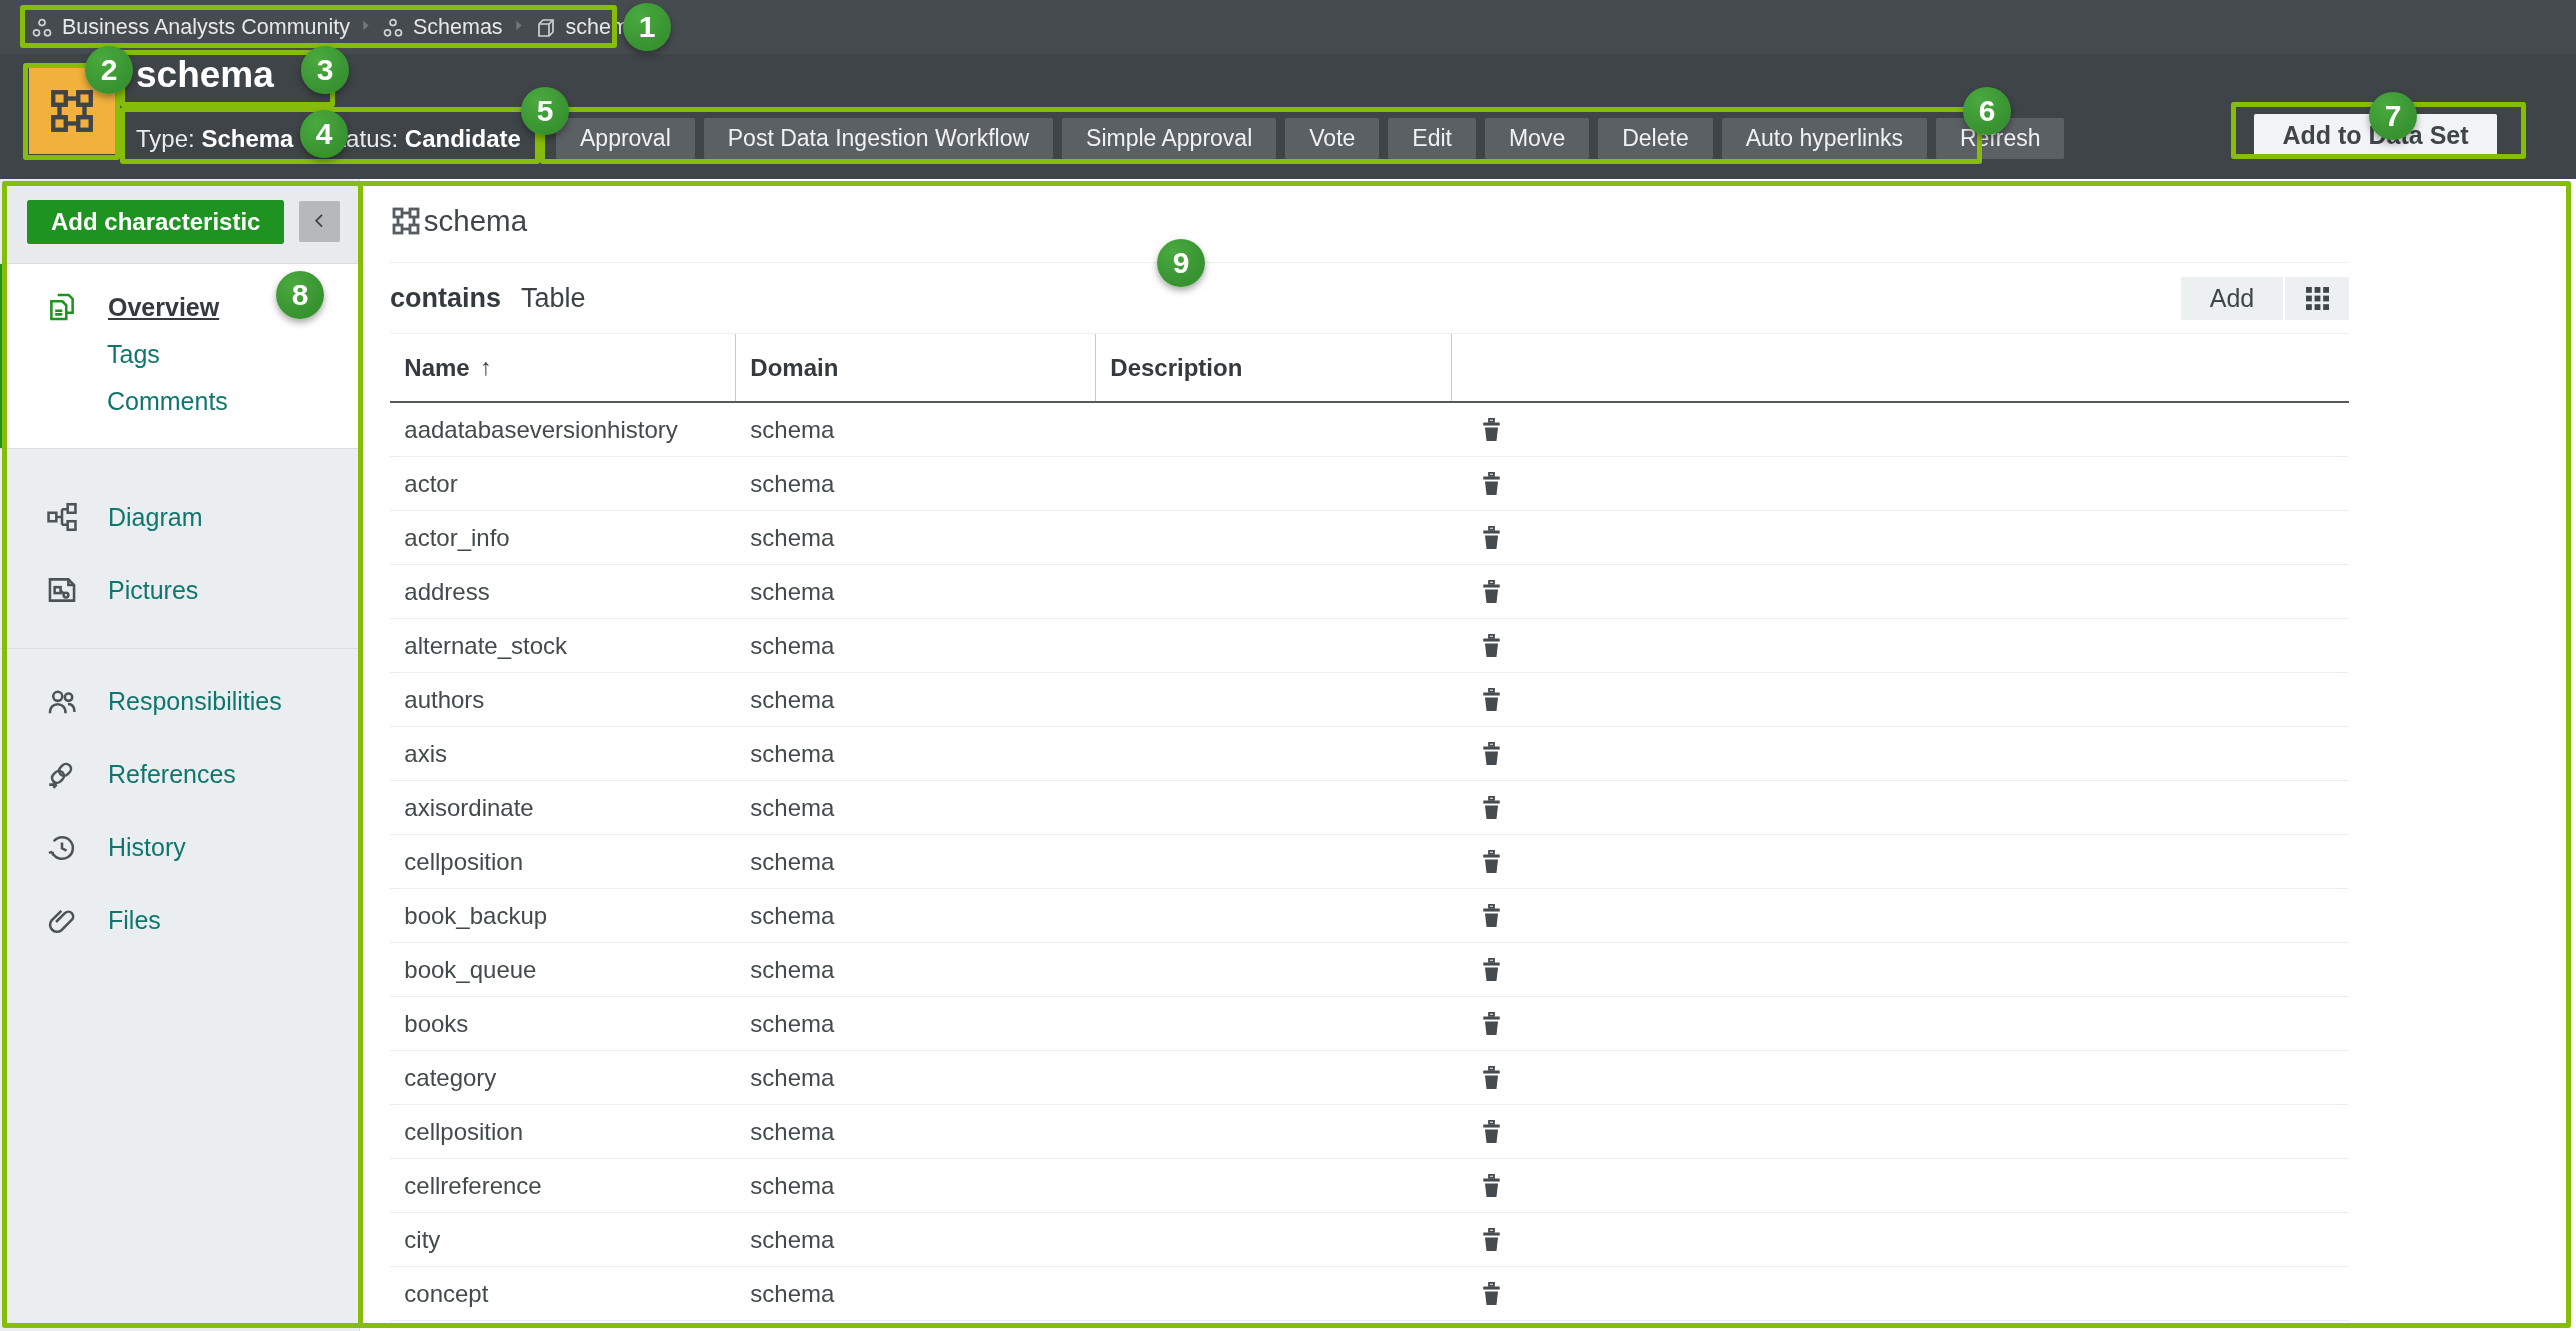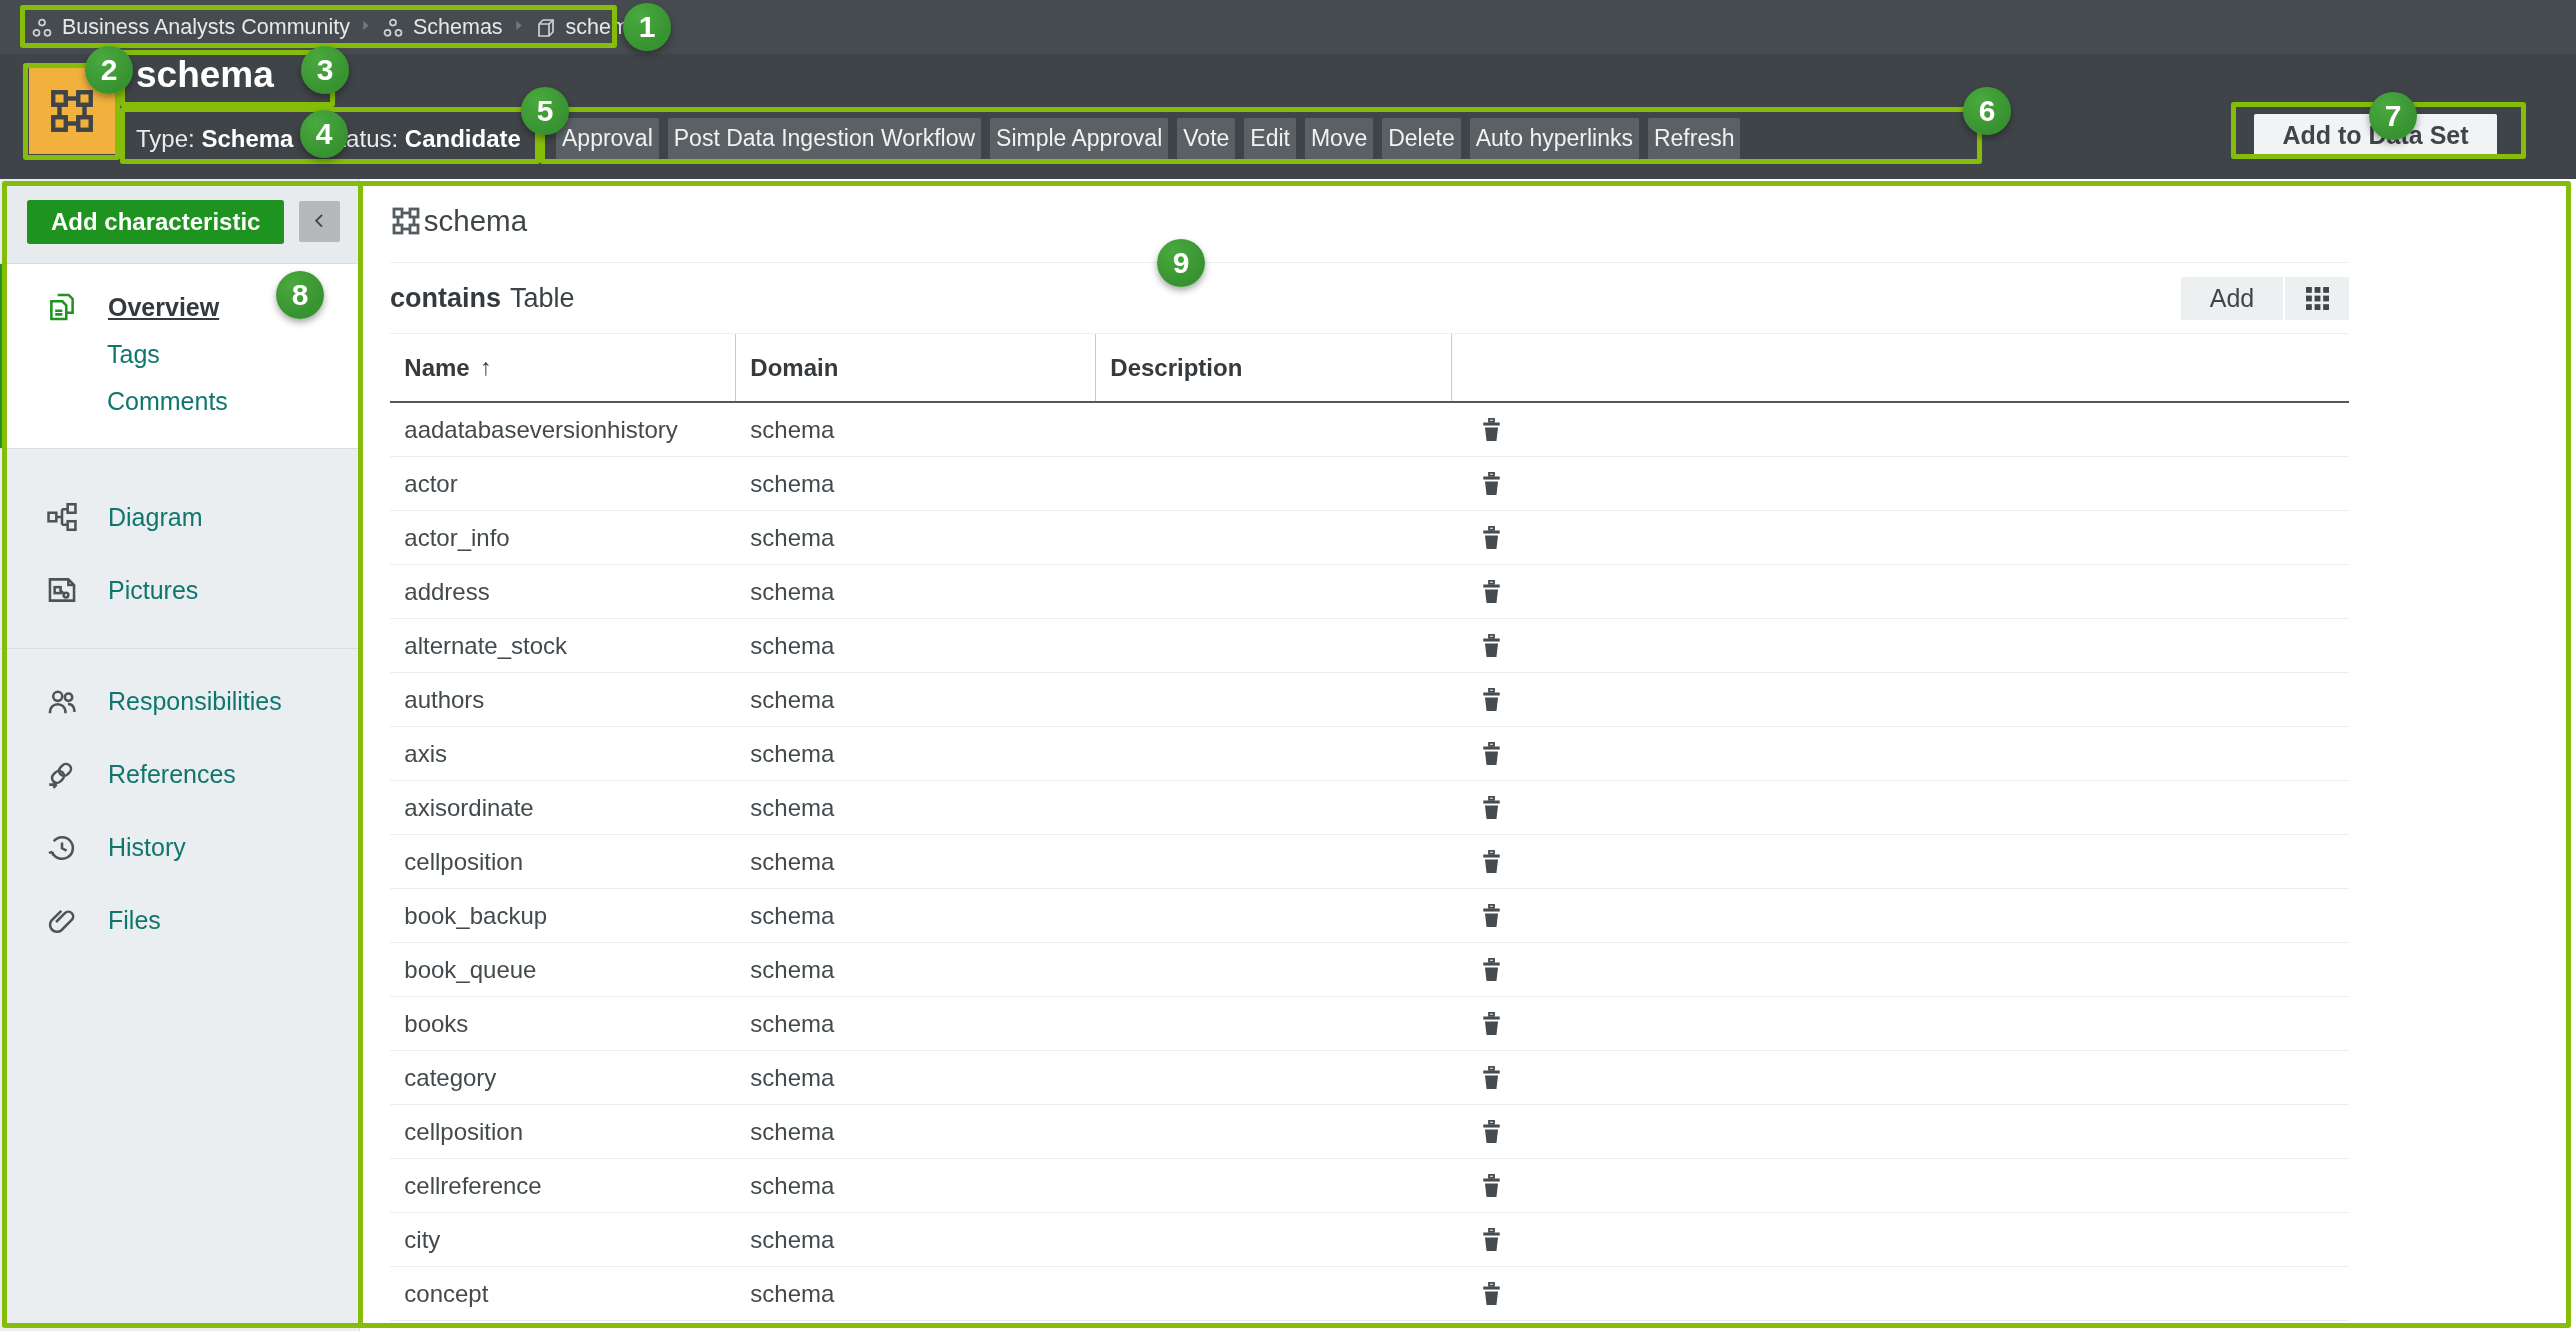--- a/index.html
+++ b/index.html
@@ -15,21 +15,21 @@
   .crumb svg { width:24px; height:24px; color:#ced2d4; }
   .crumb-sep svg { width:15px; height:15px; color:#71777b; }
 
   .asset-tile { position:absolute; left:29px; top:68px; width:86px; height:86px; background:#f2b13d;
                 display:flex; align-items:center; justify-content:center; }
   .asset-tile svg { width:50px; height:50px; color:#3f4449; }
   .asset-title { position:absolute; left:136px; top:54px; font-size:37px; font-weight:bold; color:#ffffff; }
   .meta { position:absolute; left:136px; top:125px; font-size:24px; color:#e9ebec; display:flex; gap:30px; white-space:nowrap; }
   .meta b { color:#ffffff; }
   .toolbar { position:absolute; left:556px; top:118px; display:flex; gap:9px; }
-  .tb-btn { background:#5b6064; color:#f0f2f2; font-size:23px; height:41px; padding:0 6px;
+  .tb-btn { background:#5b6064; color:#f0f2f2; font-size:23px; height:41px; padding:0 24px;
             border:none; border-radius:1.8px; display:flex; align-items:center; white-space:nowrap;
             font-family:inherit; cursor:pointer; }
   .add-ds-btn { position:absolute; left:2254px; top:114px; width:243px; height:42px; background:#f1f3f4;
                 color:#3f464a; font-size:25px; font-weight:600; border:none; border-radius:1.8px;
                 font-family:inherit; cursor:pointer; }
 
   
   .page-body { position:absolute; left:0; top:179px; width:2376px; height:1153px; display:flex; }
 
   
@@ -54,21 +54,21 @@
   .sb-sec .sb-item { height:73px; padding-left:45px; }
   .sb-sec.grow { flex:1; border-bottom:none; padding-top:16px; }
 
   
   .content { flex:1; background:#ffffff; padding:0 27px 0 30px; position:relative; }
   .c-head { height:84px; display:flex; align-items:center; border-bottom:1.8px solid #edf0f2;
             color:#3f464a; font-size:29.5px; }
   .c-head svg { width:32px; height:32px; color:#565d61; margin-right:1.8px; }
   .sec-row { height:70px; display:flex; align-items:center; justify-content:space-between; }
   .sec-title { font-size:27px; color:#3c4347; }
-  .sec-title b { color:#343b3e; margin-right:9px; }
+  .sec-title b { color:#343b3e; margin-right:20px; }
   .add-group { display:flex; }
   .add-btn { height:43px; padding:0 29px; background:#edf0f1; border:none; font-size:25px; color:#3f464a;
              font-family:inherit; cursor:pointer; }
   .grid-btn { height:43px; width:64px; background:#edf0f1; border:none; margin-left:1.8px;
               display:flex; align-items:center; justify-content:center; cursor:pointer; }
   .grid-btn svg { width:29px; height:29px; color:#3f464a; }
 
   .rel-table { border-top:1.8px solid #edf0f2; }
   .t-head { display:flex; height:69px; border-bottom:2.7px solid #54595d; align-items:stretch; }
   .th { display:flex; align-items:center; font-weight:bold; font-size:24px; color:#343a3e;

